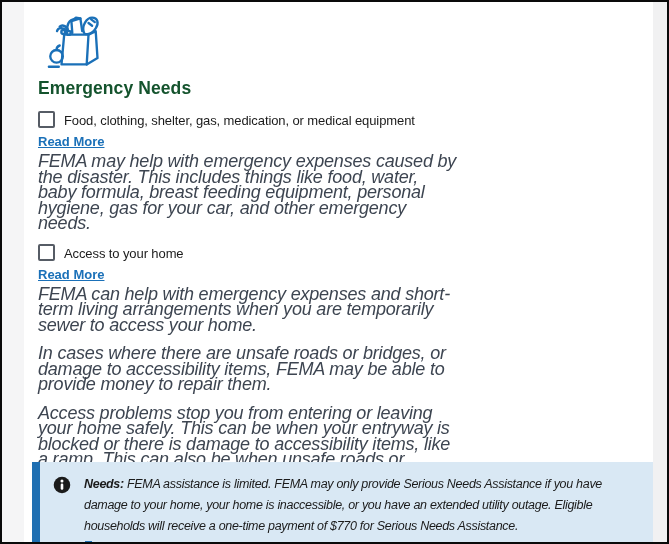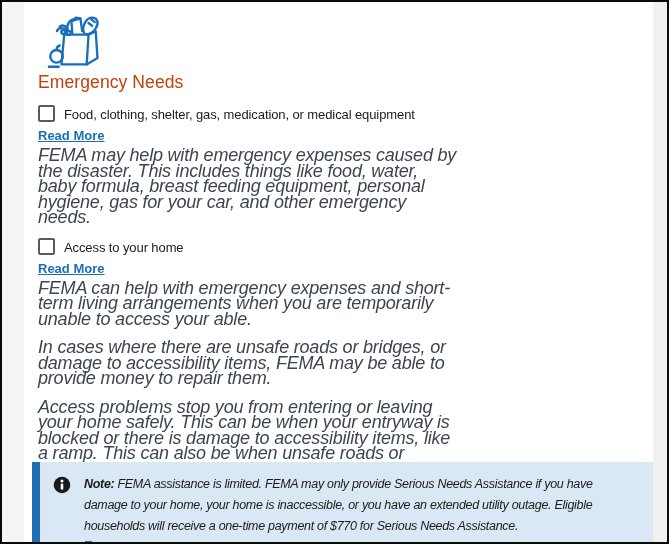--- a/index.html
+++ b/index.html
@@ -5,21 +5,21 @@
   html,body{margin:0;padding:0;background:#e8e8e8;}
   *{box-sizing:border-box;font-family:"Liberation Sans",sans-serif;}
   .frame{
     position:relative;width:669px;height:544px;margin:0;
     background:#ffffff;border:2px solid #0a0a0a;overflow:hidden;
   }
   .gutter-left{position:absolute;left:0;top:0;bottom:0;width:22px;background:#f5f5f6;}
   .scroll-track{position:absolute;right:0;top:0;bottom:0;width:14px;background:#f1f1f2;}
   .content{position:absolute;left:36px;top:0;width:430px;}
   .pictogram{margin:12px 0 0 9px;width:56px;height:54px;display:block;}
-  .page-title{margin:4px 0 0 0;font-size:17.5px;font-weight:400;color:#c2410c;letter-spacing:.1px;}
+  .page-title{margin:10px 0 0 0;font-size:17.5px;font-weight:700;color:#14532d;letter-spacing:.1px;}
   .item{margin-top:12px;}
   .cb-row{display:flex;align-items:flex-end;gap:9px;}
   .checkbox{width:17px;height:17px;flex:0 0 17px;background:#fff;border:2px solid #565c65;border-radius:2px;cursor:pointer;}
   .cb-label{font-size:13px;color:#1b1b1b;letter-spacing:-0.1px;}
   .read-more{display:inline-block;margin-top:6px;font-size:13px;font-weight:700;color:#1a70b8;text-decoration:underline;cursor:pointer;}
   .desc{margin:4px 0 0 0;width:420px;font-size:18px;font-style:italic;color:#3d4551;line-height:15.5px;letter-spacing:-0.2px;}
   .desc + .desc{margin-top:13px;}
   .note{
     position:absolute;left:30px;top:460px;width:621px;min-height:76px;
     background:#d9e8f4;border-left:8px solid #1f6fb2;
@@ -74,37 +74,37 @@
       <a class="read-more">Read More</a>
       <p class="desc">FEMA may help with emergency expenses caused by the disaster. This includes things like food, water, baby formula, breast feeding equipment, personal hygiene, gas for your car, and other emergency needs.</p>
     </div>
 
     <div class="item">
       <div class="cb-row">
         <span class="checkbox"></span>
         <span class="cb-label">Access to your home</span>
       </div>
       <a class="read-more">Read More</a>
-      <p class="desc">FEMA can help with emergency expenses and short-term living arrangements when you are temporarily unable to access your able.</p>
+      <p class="desc">FEMA can help with emergency expenses and short-term living arrangements when you are temporarily sewer to access your home.</p>
       <p class="desc">In cases where there are unsafe roads or bridges, or damage to accessibility items, FEMA may be able to provide money to repair them.</p>
       <p class="desc">Access problems stop you from entering or leaving your home safely. This can be when your entryway is blocked or there is damage to accessibility items, like a ramp. This can also be when unsafe roads or bridges make it hard to access your home or neighborhood. Like if an ambulance can't get to your home.</p>
     </div>
 
     <div class="item">
       <a class="read-more">Read More</a>
       <p class="desc">FEMA may help with emergency expenses if you lost power, gas, water, sewer, or other essential utilities.</p>
     </div>
 
   </div>
 
   <div class="note">
     <svg class="note-icon" viewBox="0 0 20 20">
       <circle cx="10" cy="10" r="9.2" fill="#1b1b1b"></circle>
       <circle cx="10" cy="5.6" r="1.7" fill="#ffffff"></circle>
       <rect x="8.55" y="8.3" width="2.9" height="7" rx="1.3" fill="#ffffff"></rect>
     </svg>
     <div class="note-body">
-      <span class="note-label">Note:</span><span class="note-text">FEMA assistance is limited. FEMA may only provide Serious Needs Assistance if you have damage to your home, your home is inaccessible, or you have an extended utility outage. Eligible households will receive a one-time payment of $770 for Serious Needs Assistance.</span>
+      <span class="note-label">Needs:</span><span class="note-text">FEMA assistance is limited. FEMA may only provide Serious Needs Assistance if you have damage to your home, your home is inaccessible, or you have an extended utility outage. Eligible households will receive a one-time payment of $770 for Serious Needs Assistance.</span>
     </div>
   </div>
 
   <div class="next-icon-fragment"></div>
 </div>
 
 </body></html>

